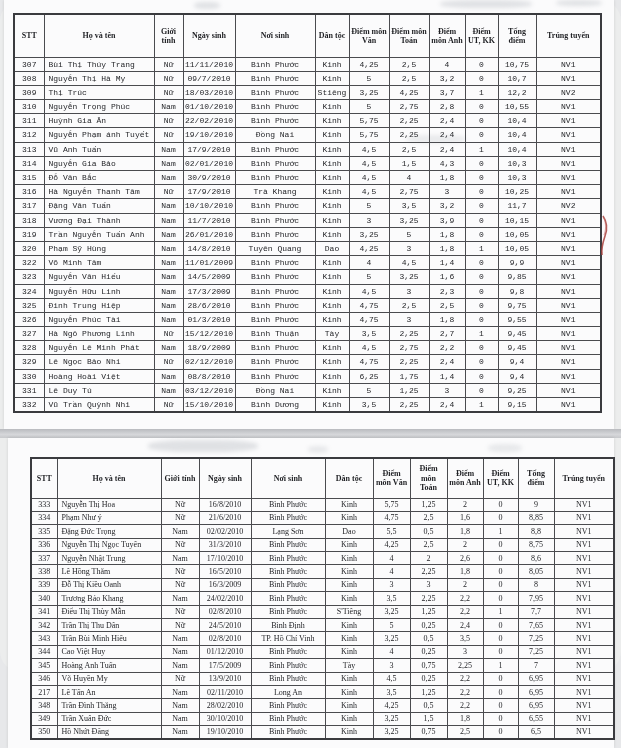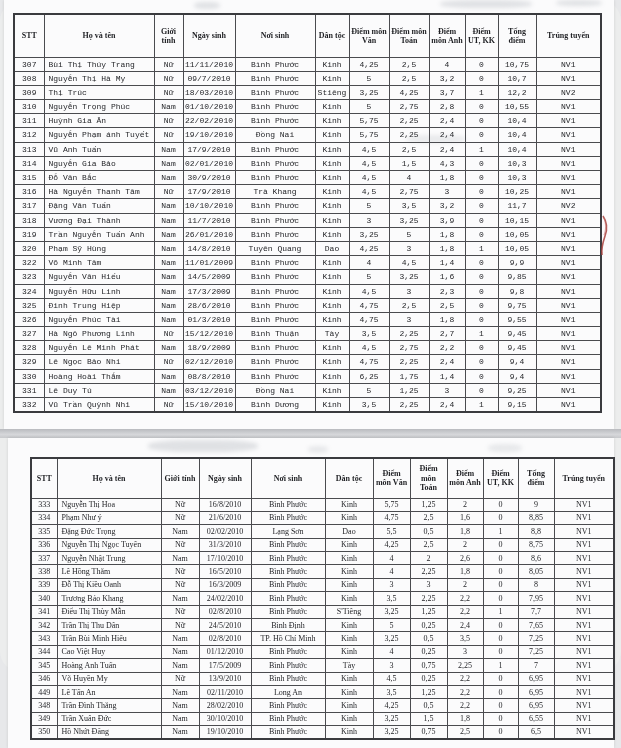--- a/index.html
+++ b/index.html
@@ -380,21 +380,21 @@
             <td>Kinh</td>
             <td>4,75</td>
             <td>2,25</td>
             <td>2,4</td>
             <td>0</td>
             <td>9,4</td>
             <td>NV1</td>
           </tr>
           <tr>
             <td>330</td>
-            <td class="name">Hoàng Hoài Thắm</td>
+            <td class="name">Hoàng Hoài Việt</td>
             <td>Nam</td>
             <td>08/8/2010</td>
             <td>Bình Phước</td>
             <td>Kinh</td>
             <td>6,25</td>
             <td>1,75</td>
             <td>1,4</td>
             <td>0</td>
             <td>9,4</td>
             <td>NV1</td>
@@ -613,21 +613,21 @@
             <td>2,4</td>
             <td>0</td>
             <td>7,65</td>
             <td>NV1</td>
           </tr>
           <tr>
             <td>343</td>
             <td class="name">Trần Bùi Minh Hiếu</td>
             <td>Nam</td>
             <td>02/8/2010</td>
-            <td>TP. Hồ Chí Minh</td>
+            <td>TP. Hồ Chí Vinh</td>
             <td>Kinh</td>
             <td>3,25</td>
             <td>0,5</td>
             <td>3,5</td>
             <td>0</td>
             <td>7,25</td>
             <td>NV1</td>
           </tr>
           <tr>
             <td>344</td>
@@ -665,21 +665,21 @@
             <td>Bình Phước</td>
             <td>Kinh</td>
             <td>4,5</td>
             <td>0,25</td>
             <td>2,2</td>
             <td>0</td>
             <td>6,95</td>
             <td>NV1</td>
           </tr>
           <tr>
-            <td>449</td>
+            <td>217</td>
             <td class="name">Lê Tấn An</td>
             <td>Nam</td>
             <td>02/11/2010</td>
             <td>Long An</td>
             <td>Kinh</td>
             <td>3,5</td>
             <td>1,25</td>
             <td>2,2</td>
             <td>0</td>
             <td>6,95</td>

